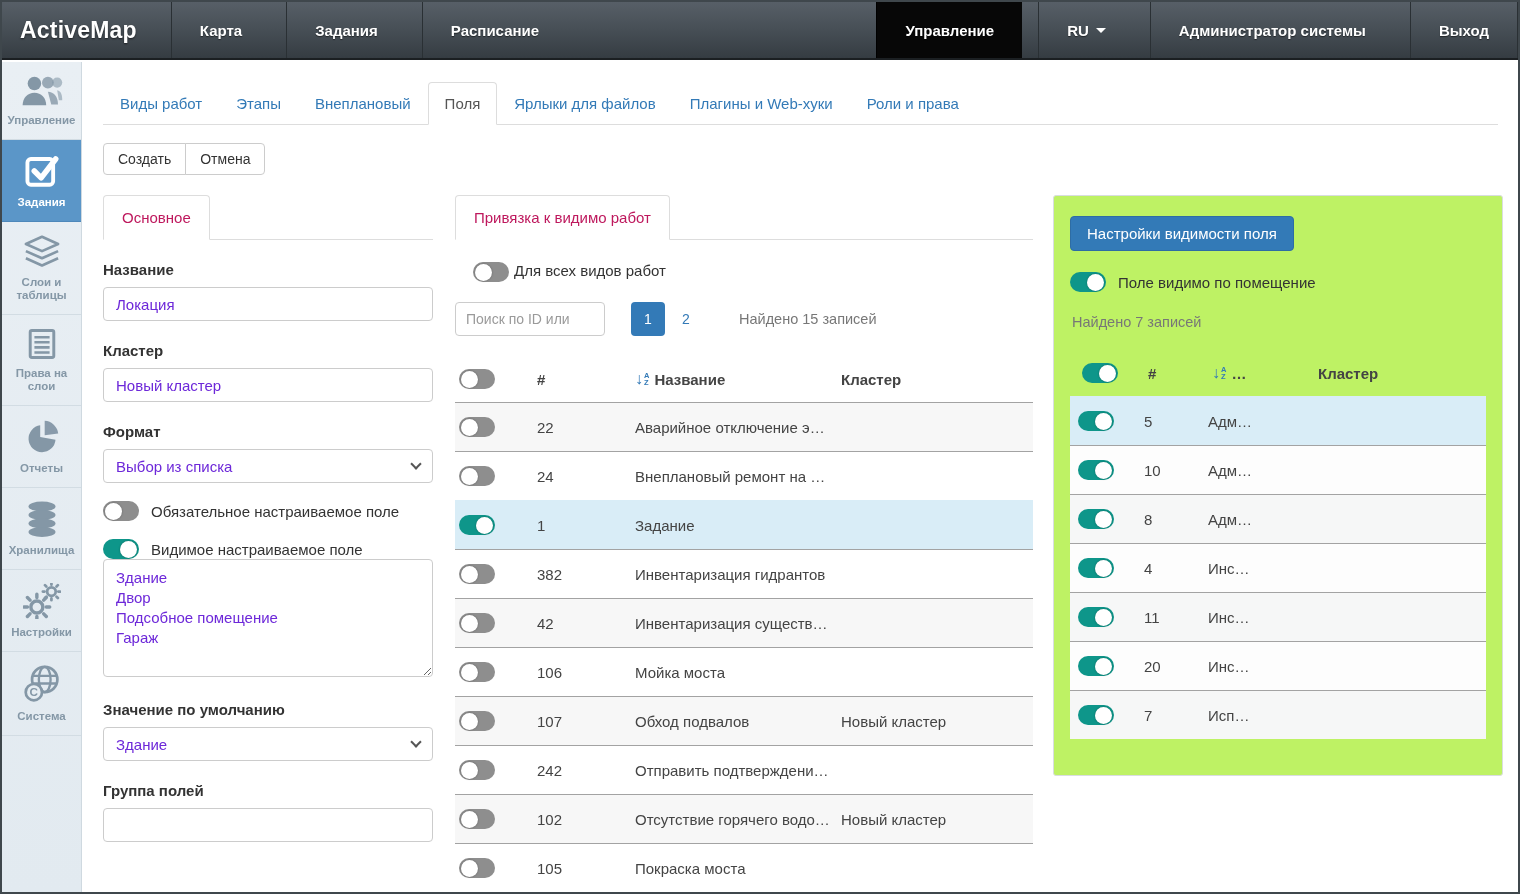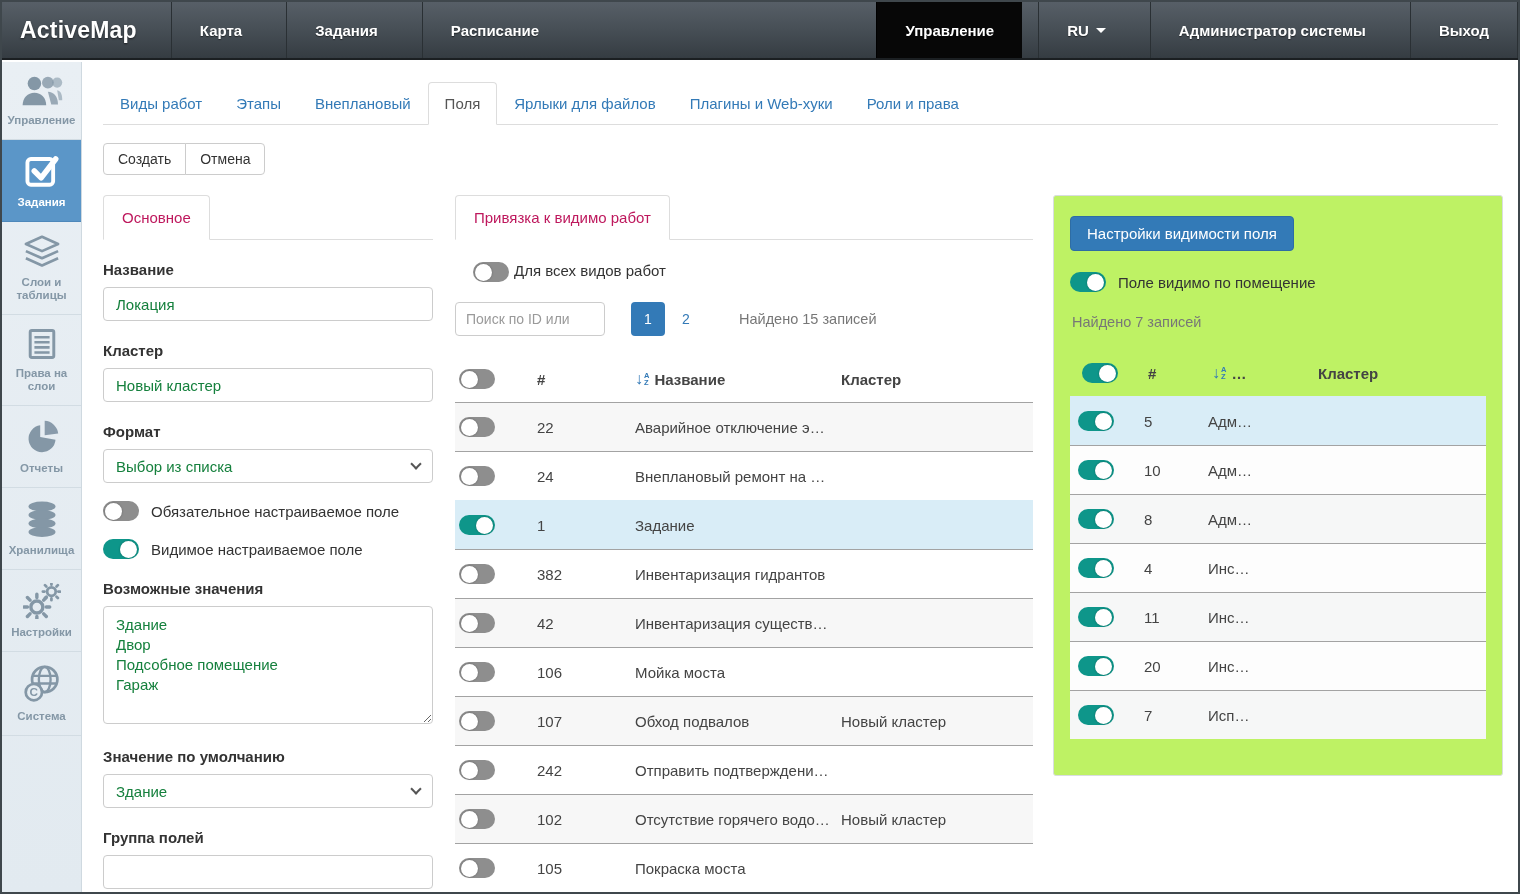--- a/index.html
+++ b/index.html
@@ -39,21 +39,21 @@
 
   .content { display:flex; align-items:flex-start; padding:20px 20px 0; gap:22px; }
 
   
   .panel-tabs { display:flex; border-bottom:1px solid #ddd; }
   .panel-tab { padding:13px 18px; font-size:15px; color:#be185d; background:#fff; border:1px solid #ddd; border-bottom:1px solid #fff; margin-bottom:-1px; border-radius:4px 4px 0 0; cursor:default; }
 
   
   .col-left { width:330px; flex:none; }
   .fld-label { font-size:15px; font-weight:bold; color:#333; margin:21px 0 9px; }
-  .txt-input, .sel, .txt-area { width:100%; border:1px solid #ccc; border-radius:4px; font-size:15px; color:#15803d; padding:6px 12px; background:#fff; font-family:inherit; }
+  .txt-input, .sel, .txt-area { width:100%; border:1px solid #ccc; border-radius:4px; font-size:15px; color:#6d28d9; padding:6px 12px; background:#fff; font-family:inherit; }
   .txt-input { height:34px; }
   .sel { height:34px; display:flex; align-items:center; justify-content:space-between; cursor:pointer; }
   .sel .chev { width:8px; height:8px; border-right:2px solid #555; border-bottom:2px solid #555; transform:rotate(45deg); margin-top:-4px; flex:none; }
   .txt-area { height:118px; resize:both; line-height:20px; padding-top:8px; }
   .toggle-row { display:flex; align-items:center; gap:12px; margin-top:18px; font-size:15px; color:#333; }
 
   
   .toggle { display:inline-block; width:36px; height:20px; border-radius:10px; background:#8e8e8e; position:relative; cursor:pointer; flex:none; vertical-align:middle; }
   .toggle .knob { position:absolute; top:1.5px; left:2px; width:17px; height:17px; border-radius:50%; background:#fff; box-shadow:0 0 2px rgba(0,0,0,.35); }
   .toggle.on { background:#0e968a; }
@@ -272,21 +272,20 @@
             </span>
           <span>Обязательное настраиваемое поле</span>
         </div>
         <div class="toggle-row">
           <span class="toggle on" id="tg-visible">
               <span class="knob"></span>
             </span>
           <span>Видимое настраиваемое поле</span>
         </div>
 
-        <div class="fld-label">Возможные значения</div>
         <textarea class="txt-area" style="">Здание
 Двор
 Подсобное помещение
 Гараж</textarea>
 
         <div class="fld-label">Значение по умолчанию</div>
         <div class="sel">
             <span>Здание</span>
             <span class="chev"></span>
           </div>

